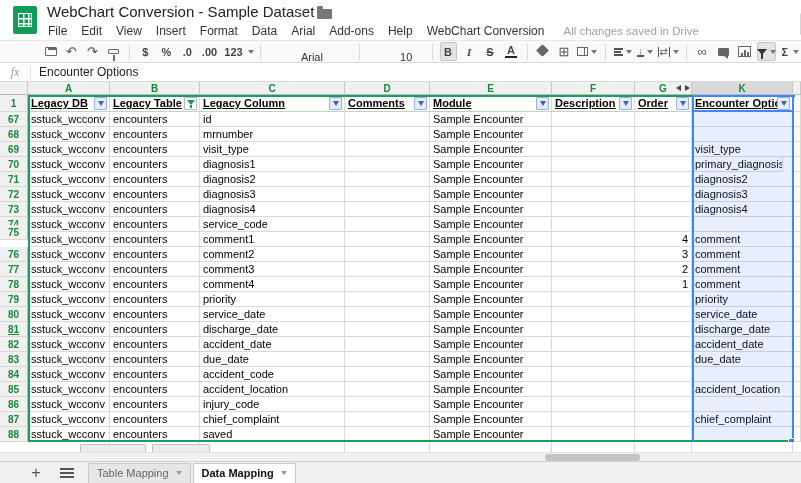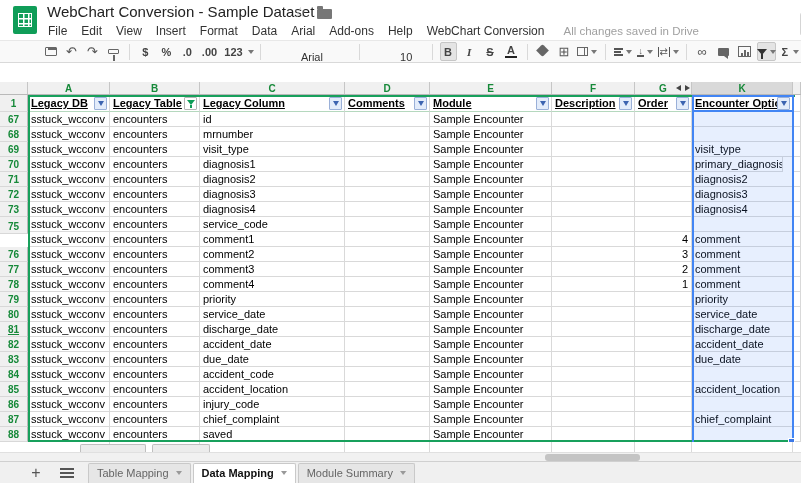--- a/index.html
+++ b/index.html
@@ -234,20 +234,25 @@
       <div class="tbi pressed">
         <span class="icon-funnel"></span>
         <span class="caret"></span>
       </div>
       <div class="tbi">
         <span class="tb-text">Σ</span>
         <span class="caret"></span>
       </div>
     </div>
 
+  <div id="formulabar">
+    <div id="fx">fx</div>
+    <div id="fbar-sep"></div>
+    <div id="formula-value">Encounter Options</div>
+  </div>
 
   <div id="letterstrip">
     <div id="corner"></div>
   <div class="lcell" style="left: 28px; width: 82px;">A</div>
       <div class="lcell" style="left: 110px; width: 90px;">B</div>
       <div class="lcell" style="left: 200px; width: 145px;">C</div>
       <div class="lcell" style="left: 345px; width: 85px;">D</div>
       <div class="lcell" style="left: 430px; width: 122px;">E</div>
       <div class="lcell" style="left: 552px; width: 83px;">F</div>
       <div class="lcell" style="left: 635px; width: 57px;">G</div>
@@ -456,21 +461,21 @@
         <span class="htext">service_code</span>
       </div>
       <div class="cell" style="left: 345px; top: 122px; width: 85px; height: 15px;"></div>
       <div class="cell" style="left: 430px; top: 122px; width: 122px; height: 15px;">
         <span class="htext">Sample Encounter</span>
       </div>
       <div class="cell" style="left: 552px; top: 122px; width: 83px; height: 15px;"></div>
       <div class="cell num" style="left: 635px; top: 122px; width: 57px; height: 15px;"></div>
       <div class="cell" style="left: 692px; top: 122px; width: 101px; height: 15px;"></div>
       <div class="cell" style="left: 793px; top: 122px; width: 8px; height: 15px;"></div>
-      <div class="gutter-cell" style="top: 124px; height: 15px;">75</div>
+      <div class="gutter-cell" style="top: 130px; height: 15px;">75</div>
       <div class="cell" style="left: 28px; top: 137px; width: 82px; height: 15px;">
         <span class="htext">sstuck_wcconv</span>
       </div>
       <div class="cell" style="left: 110px; top: 137px; width: 90px; height: 15px;">
         <span class="htext">encounters</span>
       </div>
       <div class="cell" style="left: 200px; top: 137px; width: 145px; height: 15px;">
         <span class="htext">comment1</span>
       </div>
       <div class="cell" style="left: 345px; top: 137px; width: 85px; height: 15px;"></div>
@@ -776,19 +781,15 @@
     <div id="add-sheet">+</div>
     <div id="all-sheets"></div>
   <div class="sheet-tab">
         <span>Table Mapping</span>
         <span class="caret"></span>
       </div>
       <div class="sheet-tab active">
         <span>Data Mapping</span>
         <span class="caret"></span>
       </div>
-      <div class="sheet-tab">
-        <span>Module Summary</span>
-        <span class="caret"></span>
-      </div>
     </div>
 
 </div>
 
 </body></html>

